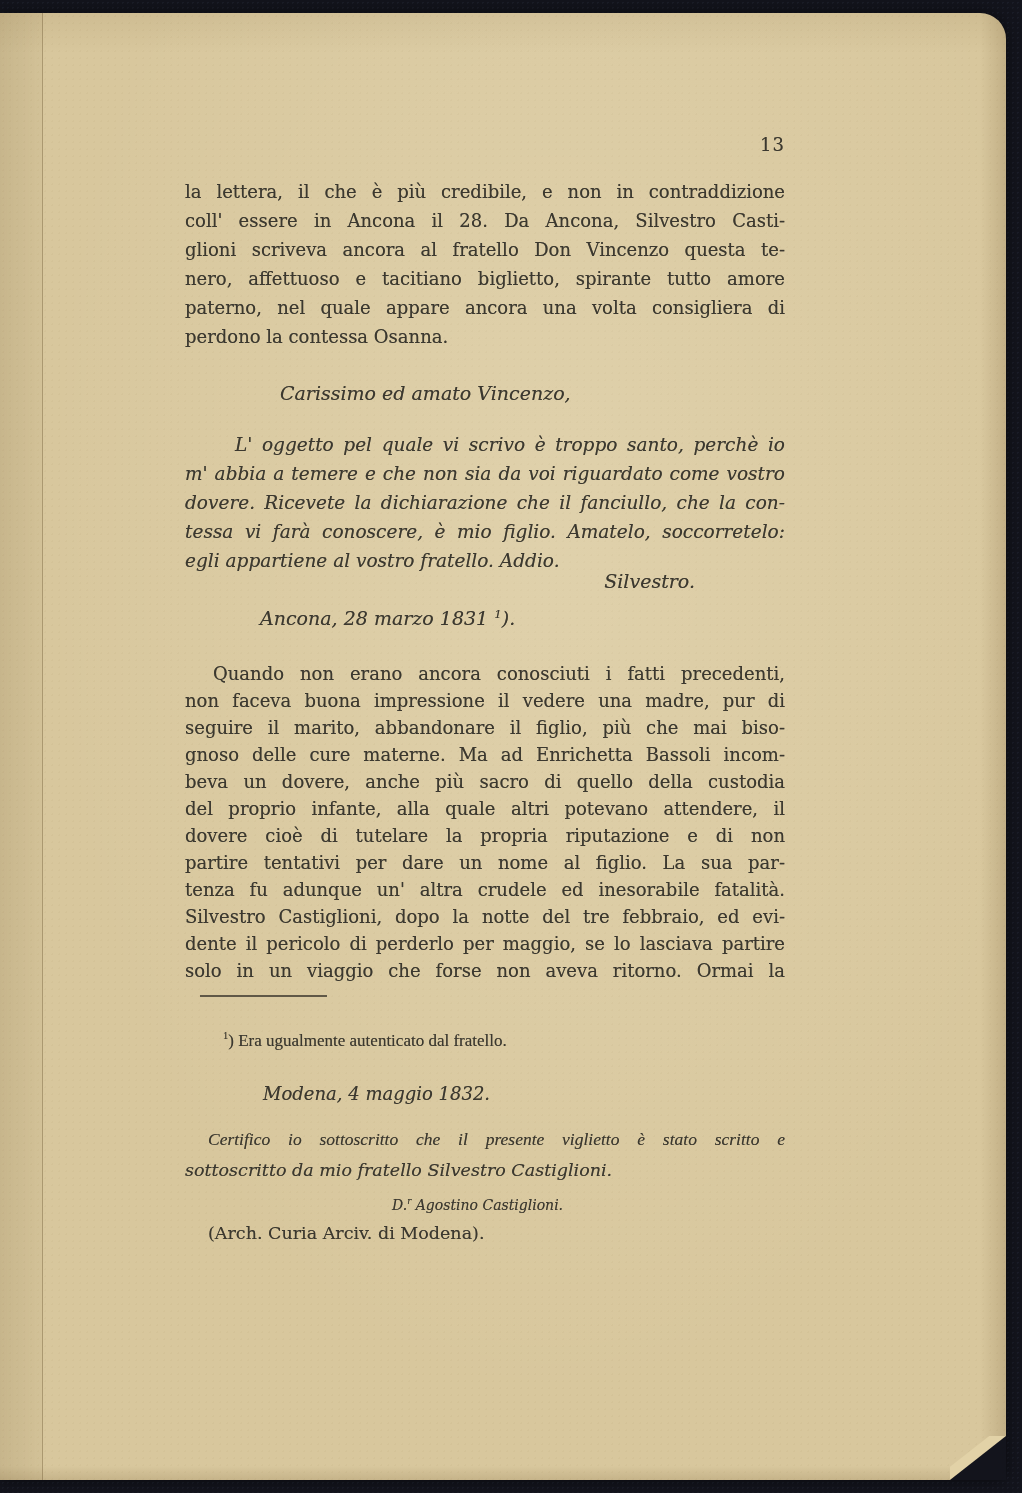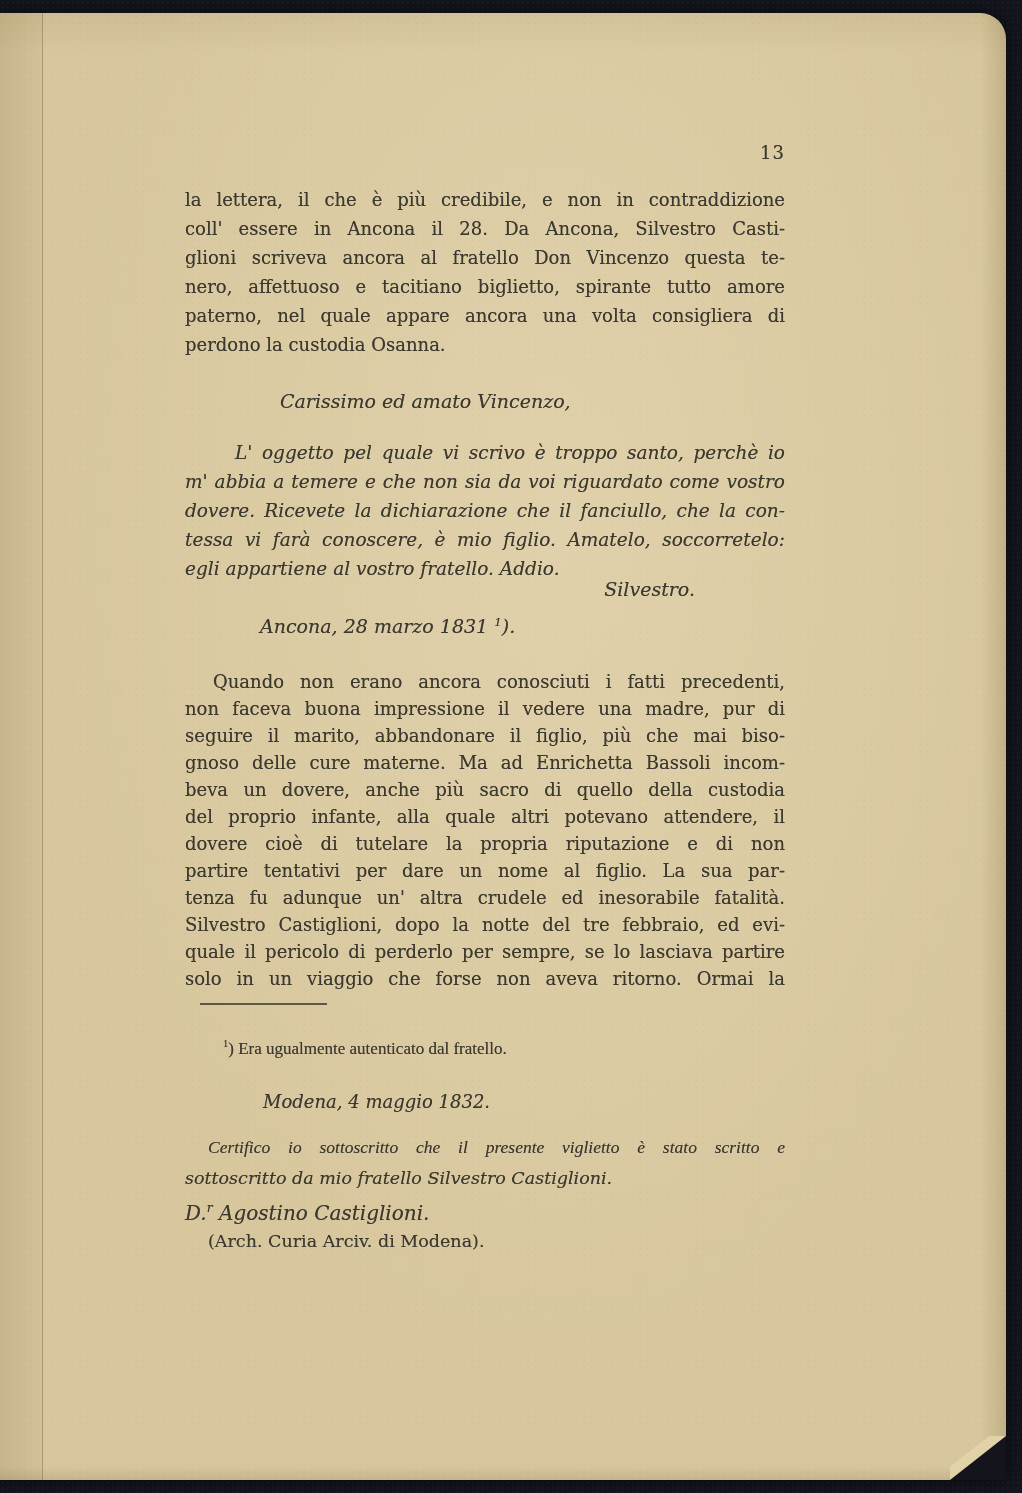--- a/index.html
+++ b/index.html
@@ -27,21 +27,21 @@
     border-right:1px solid rgba(105,85,50,0.30);}
   .right-shade{position:absolute;right:0;top:0;bottom:0;width:26px;
     background:linear-gradient(90deg, rgba(115,90,50,0) , rgba(115,90,50,0.22));
     border-radius:0 26px 10px 0;}
   .bottom-shade{position:absolute;left:0;right:0;bottom:0;height:14px;
     background:linear-gradient(rgba(115,90,50,0), rgba(115,90,50,0.18));}
   .dogear-flap{position:absolute;right:0;bottom:0;width:56px;height:44px;
     background:#e2d2a7;clip-path:polygon(100% 0, 0 100%, 0 70%, 70% 0);}
   .dogear-cut{position:absolute;right:0;bottom:0;width:56px;height:44px;
     background:#13141c;clip-path:polygon(100% 0, 100% 100%, 0 100%);}
-  .content{position:absolute;left:185px;top:12px;width:600px;padding-top:117px;}
+  .content{position:absolute;left:185px;top:4px;width:600px;padding-top:117px;}
 
   .pagenum{font-size:18px;line-height:22px;text-align:right;letter-spacing:1px;}
 
   .roman{font-size:18px;line-height:29px;}
   .roman2{font-size:18px;line-height:27px;}
   .jlines > div{text-align:justify;text-align-last:justify;white-space:normal;}
   .jlines > div:last-child{text-align-last:left;}
   .jlines.cont > div:last-child{text-align-last:justify;}
   .indent-md > div:first-child{text-indent:28px;}
   .indent-lg > div:first-child{text-indent:50px;}
@@ -53,21 +53,21 @@
   .lsig{margin-top:-8px;font-size:19px;line-height:28px;text-align:right;padding-right:90px;}
   .dateline{margin-top:8px;margin-left:75px;font-size:19px;line-height:30px;}
   .para1{margin-top:21px;}
   .para2{margin-top:27px;}
 
   .fnrule{margin-top:11px;margin-left:15px;width:127px;height:0;
     border-top:2px solid rgba(62,57,46,0.78);}
   .fn1{margin-top:31px;margin-left:38px;font-size:17px;line-height:26px;font-family:Liberation Serif, serif;}
   .modena{margin-top:26px;margin-left:78px;font-size:18px;line-height:28px;}
   .certify{margin-top:16px;font-size:17.5px;line-height:31px;}
-  .fsig{margin-top:5px;font-size:20px;line-height:28px;text-align:left;padding-right:15px;}
+  .fsig{margin-top:5px;font-size:14px;line-height:28px;text-align:center;padding-right:15px;}
   .archive{margin-top:1px;margin-left:23px;font-size:17.5px;line-height:26px;}
 
   sup{font-size:0.62em;vertical-align:super;line-height:0;}
   .soft{text-shadow:0 0 0.5px rgba(59,56,47,0.55);}
 </style>
 </head>
 <body>
 
 <div class="page soft">
   <div class="gutter-shade"></div>
@@ -77,21 +77,21 @@
   <div class="content">
 
     <div class="pagenum">13</div>
 
     <div class="roman jlines para1">
         <div>la lettera, il che è più credibile, e non in contraddizione</div>
         <div>coll' essere in Ancona il 28. Da Ancona, Silvestro Casti-</div>
         <div>glioni scriveva ancora al fratello Don Vincenzo questa te-</div>
         <div>nero, affettuoso e tacitiano biglietto, spirante tutto amore</div>
         <div>paterno, nel quale appare ancora una volta consigliera di</div>
-        <div>perdono la custodia Osanna.</div>
+        <div>perdono la contessa Osanna.</div>
       </div>
 
     <div class="salutation ital">Carissimo ed amato Vincenzo,</div>
 
     <div class="letter ital jlines indent-lg">
         <div>L' oggetto pel quale vi scrivo è troppo santo, perchè io</div>
         <div>m' abbia a temere e che non sia da voi riguardato come vostro</div>
         <div>dovere. Ricevete la dichiarazione che il fanciullo, che la con-</div>
         <div>tessa vi farà conoscere, è mio figlio. Amatelo, soccorretelo:</div>
         <div>egli appartiene al vostro fratello. Addio.</div>
@@ -105,21 +105,21 @@
         <div>Quando non erano ancora conosciuti i fatti precedenti,</div>
         <div>non faceva buona impressione il vedere una madre, pur di</div>
         <div>seguire il marito, abbandonare il figlio, più che mai biso-</div>
         <div>gnoso delle cure materne. Ma ad Enrichetta Bassoli incom-</div>
         <div>beva un dovere, anche più sacro di quello della custodia</div>
         <div>del proprio infante, alla quale altri potevano attendere, il</div>
         <div>dovere cioè di tutelare la propria riputazione e di non</div>
         <div>partire tentativi per dare un nome al figlio. La sua par-</div>
         <div>tenza fu adunque un' altra crudele ed inesorabile fatalità.</div>
         <div>Silvestro Castiglioni, dopo la notte del tre febbraio, ed evi-</div>
-        <div>quale il pericolo di perderlo per sempre, se lo lasciava partire</div>
+        <div>dente il pericolo di perderlo per maggio, se lo lasciava partire</div>
         <div>solo in un viaggio che forse non aveva ritorno. Ormai la</div>
       </div>
 
     <div class="fnrule"></div>
 
     <div class="fn1"><sup>1</sup><span>) Era ugualmente autenticato dal fratello.</span></div>
 
     <div class="modena ital">Modena, 4 maggio 1832.</div>
 
     <div class="certify ital jlines indent-sm">

